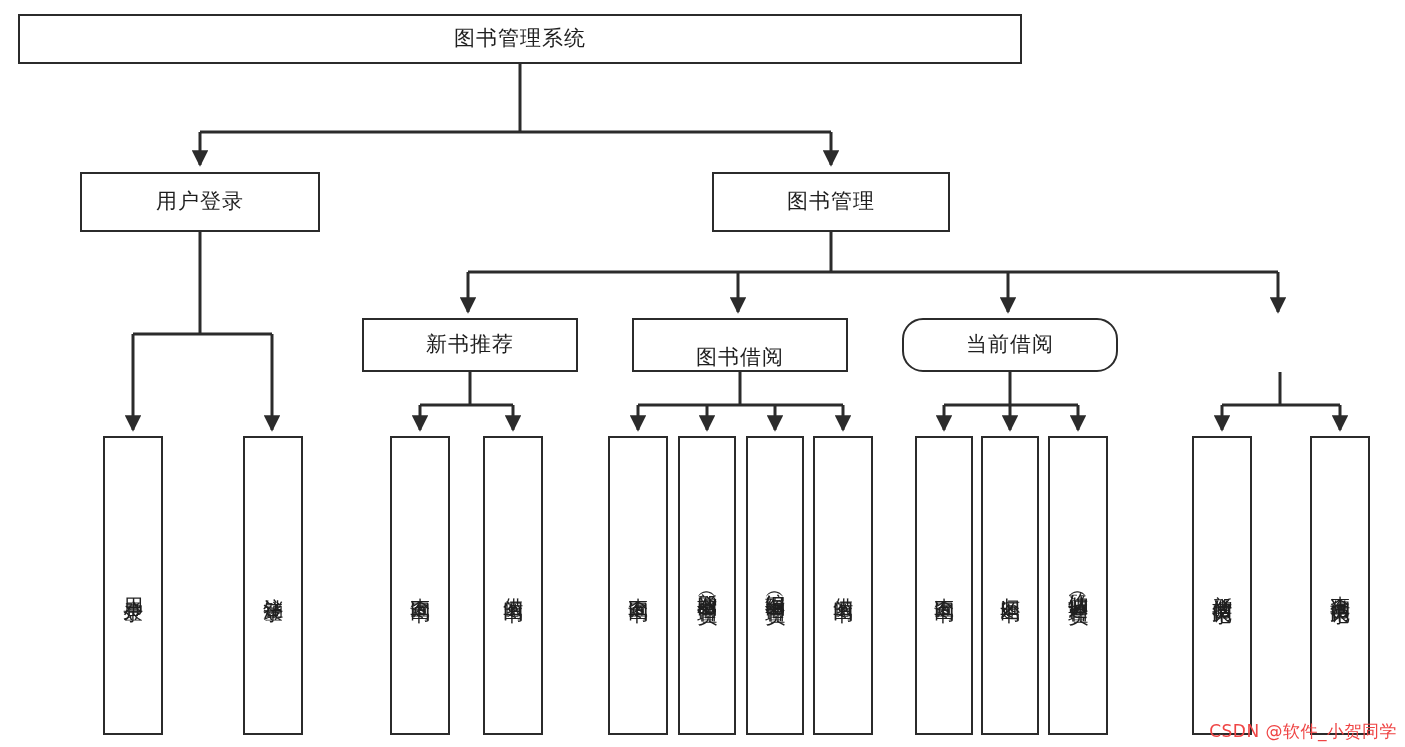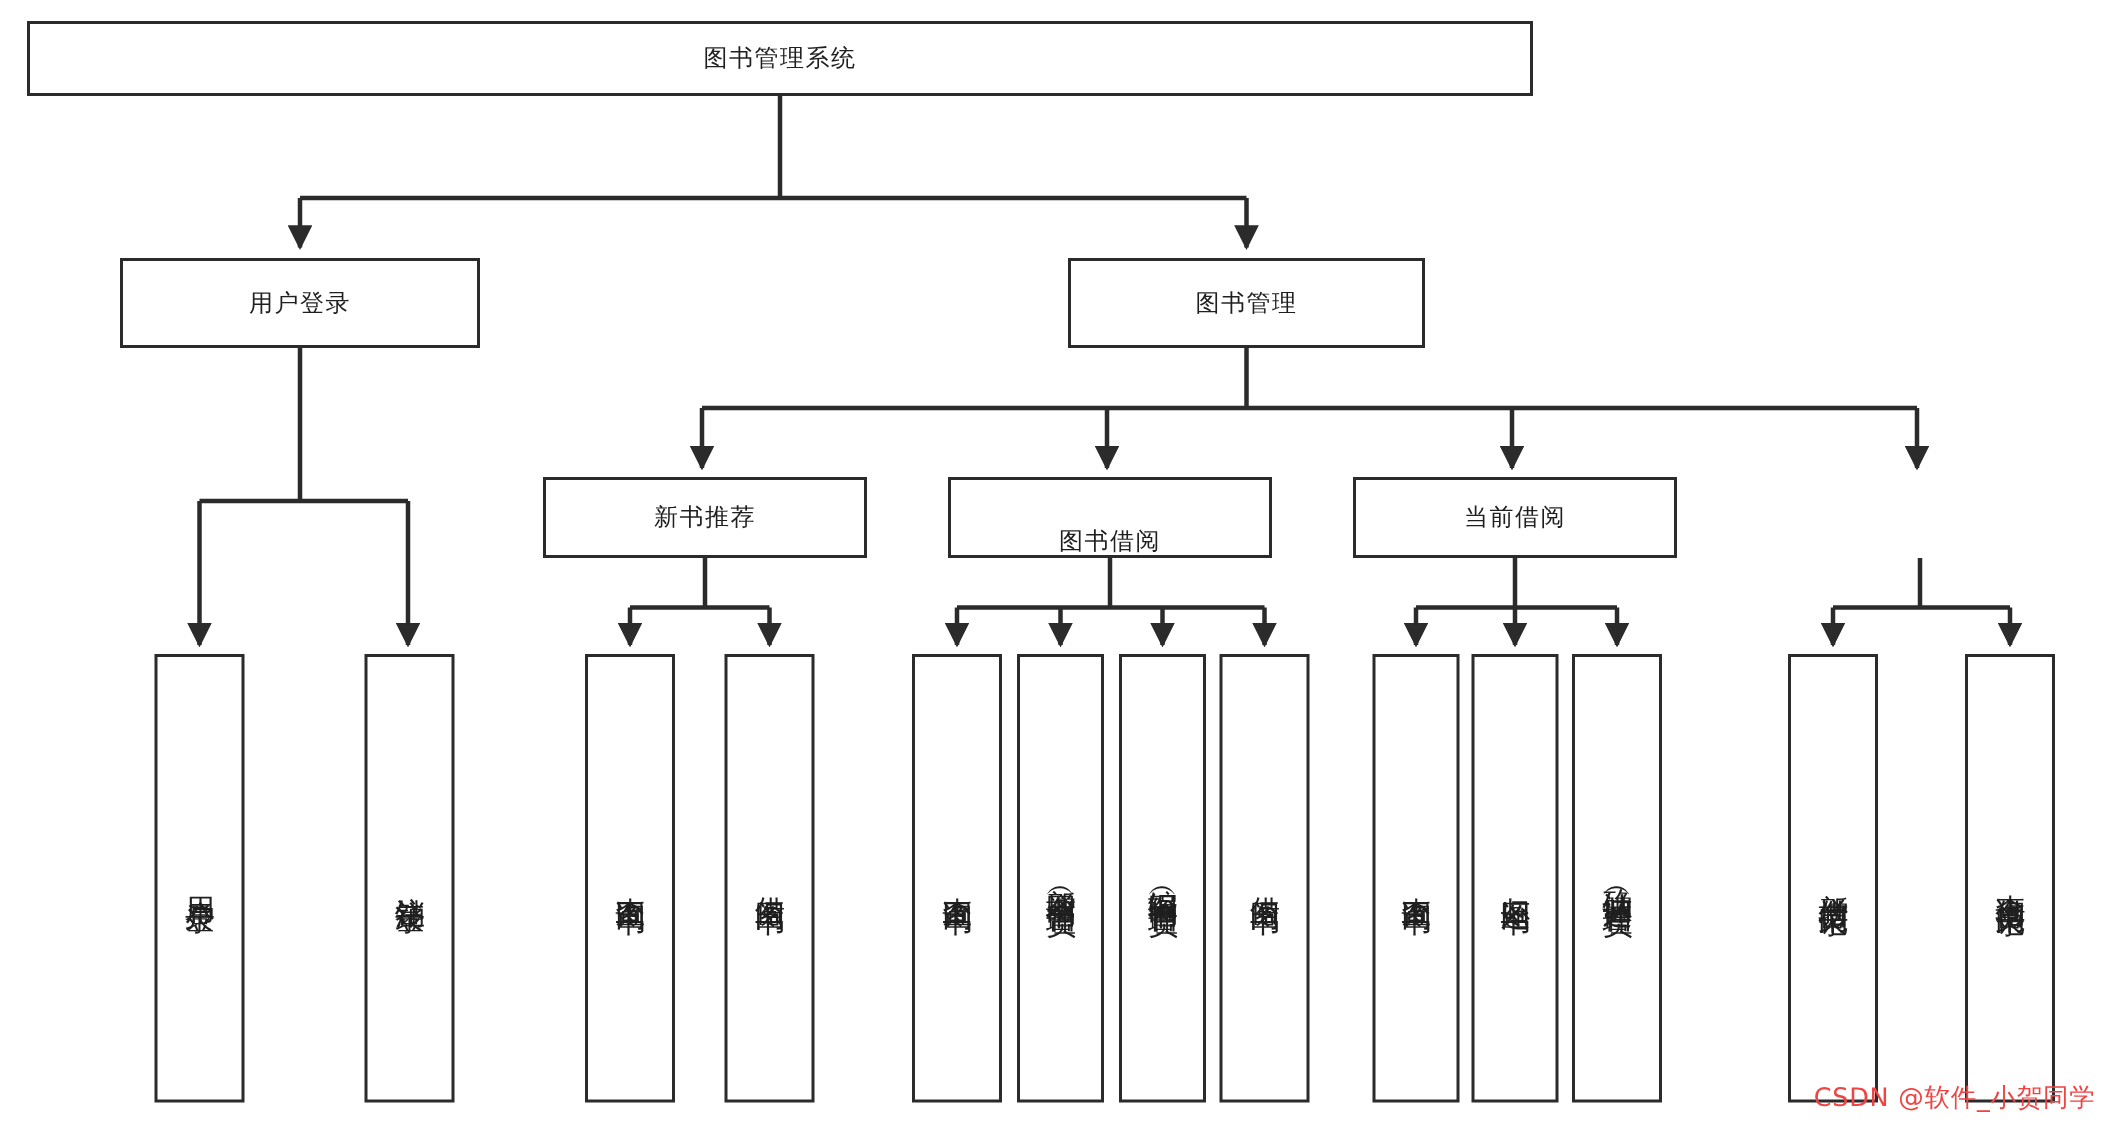--- a/index.html
+++ b/index.html
@@ -29,21 +29,21 @@
     position: absolute;
     box-sizing: border-box;
     border: 2px solid #2b2b2b;
     background: #ffffff;
     display: flex;
     align-items: center;
     justify-content: center;
     color: #1f1f1f;
   }
   .node.horiz {
-    font-size: 16px;
+    font-size: 21px;
     letter-spacing: 1px;
     line-height: 1.2;
   }
   .node.vert {
     writing-mode: vertical-rl;
     text-orientation: upright;
     font-size: 20px;
     line-height: 1.18;
     letter-spacing: 2px;
     padding: 4px 0;
@@ -131,21 +131,21 @@
   <div class="node horiz" id="l2-1" style="left: 712px; top: 172px; width: 238px; height: 60px;">
     <span>图书管理</span>
   </div>
 
   <div class="node horiz" id="l3-0" style="left: 362px; top: 318px; width: 216px; height: 54px;">
     <span>新书推荐</span>
   </div>
   <div class="node horiz" id="l3-1" style="left: 632px; top: 318px; width: 216px; height: 54px; align-items: flex-end;">
     <span>图书借阅</span>
   </div>
-  <div class="node horiz" id="l3-2" style="left: 902px; top: 318px; width: 216px; height: 54px;">
+  <div class="node horiz" id="l3-2" style="left: 902px; top: 318px; width: 216px; height: 54px; border-radius: 21px;">
     <span>当前借阅</span>
   </div>
 
   <div class="node vert" id="leaf-0" style="left: 103px; top: 436px; width: 60px; height: 299px;">
     <span class="vlabel">用户登录</span>
   </div>
   <div class="node vert" id="leaf-1" style="left: 243px; top: 436px; width: 60px; height: 299px;">
     <span class="vlabel">注销登录</span>
   </div>
   <div class="node vert" id="leaf-2" style="left: 390px; top: 436px; width: 60px; height: 299px;">

